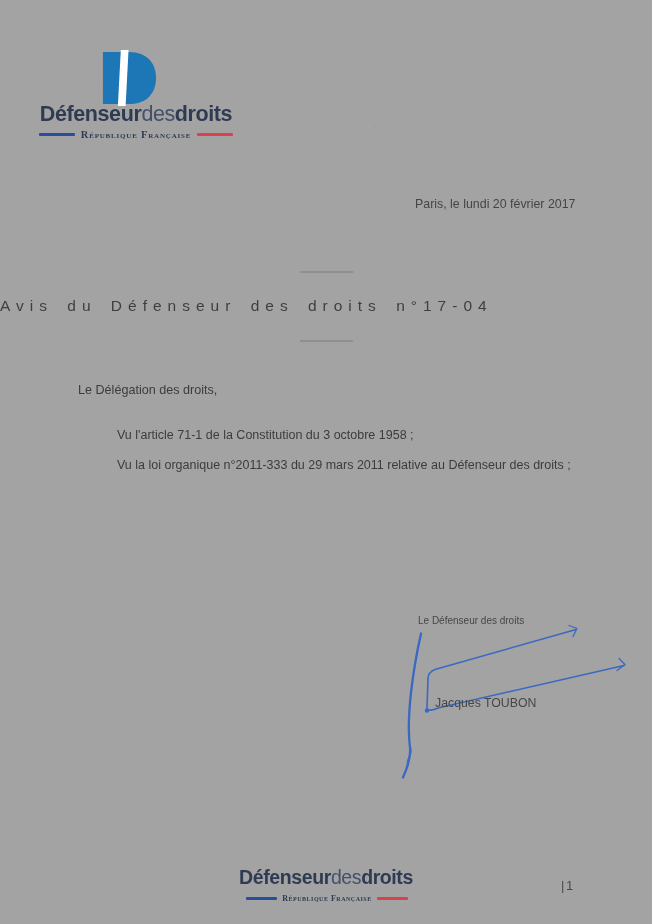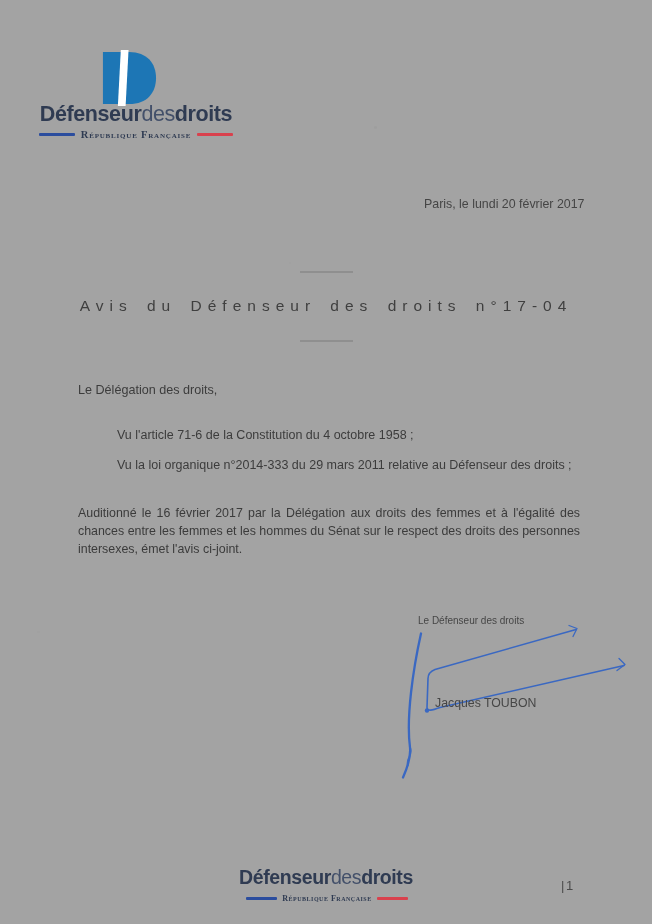--- a/index.html
+++ b/index.html
@@ -22,27 +22,27 @@
     display:flex;align-items:center;gap:6px;
   }
   .tagline .txt{
     font-family:"Liberation Serif",serif;font-variant:small-caps;
     font-weight:700;font-size:10.5px;letter-spacing:0.8px;color:#2f3b52;white-space:nowrap;
   }
   .tagline .ln{height:3px;flex:1 1 auto;border-radius:1px;}
   .ln-blue{background:#2b4d9e;}
   .ln-red{background:#d9414d;}
   
-  .date{position:absolute;left:424px;top:197px;font-size:12.4px;color:#454545;}
+  .date{position:absolute;left:415px;top:197px;font-size:12.4px;color:#454545;}
   
   .rule{position:absolute;left:300px;width:53px;height:1.6px;background:#8f8f8f;}
   .rule-top{top:271px;}
   .rule-bottom{top:340px;}
   .doc-title{
-    position:absolute;left:0;top:297px;width:652px;text-align:center;
+    position:absolute;left:0;top:297px;width:652px;
     font-size:15.5px;letter-spacing:6px;word-spacing:4px;color:#3f3f3f;white-space:nowrap;
   }
   
   .salutation{position:absolute;left:78px;top:383px;font-size:12.6px;}
   .visa1{position:absolute;left:117px;top:428px;font-size:12.5px;}
   .visa2{position:absolute;left:117px;top:458px;font-size:12.5px;}
   .paragraph{
     position:absolute;left:78px;top:505px;width:502px;
     font-size:12.4px;line-height:17.9px;text-align:justify;color:#3b3b3b;
   }
@@ -93,23 +93,22 @@
     </div>
   </div>
 
   <div class="date">Paris, le lundi 20 février 2017</div>
 
   <div class="rule rule-top"></div>
   <div class="doc-title">Avis du Défenseur des droits n°17-04</div>
   <div class="rule rule-bottom"></div>
 
   <div class="salutation">Le Délégation des droits,</div>
-  <div class="visa1">Vu l'article 71-6 de la Constitution du 4 octobre 1958 ;</div>
-  <div class="visa2">Vu la loi organique n°2014-333 du 29 mars 2011 relative au Défenseur des droits ;</div>
-  <div class="paragraph">Auditionné le 16 février 2017 par la Délégation aux droits des femmes et à l'égalité des chances entre les femmes et les hommes du Sénat sur le respect des droits des personnes intersexes, émet l'avis ci-joint.</div>
+  <div class="visa1">Vu l'article 71-1 de la Constitution du 3 octobre 1958 ;</div>
+  <div class="visa2">Vu la loi organique n°2011-333 du 29 mars 2011 relative au Défenseur des droits ;</div>
 
   <div class="sig-heading">Le Défenseur des droits</div>
   <svg class="sig-ink" viewBox="0 0 250 165" aria-hidden="true" fill="none" stroke="#3a68c2" stroke-linecap="round" stroke-linejoin="round">
 
     <path d="M31,16 C23,52 16,100 20,130 C21,141 17,151 13,160" stroke-width="2.3"></path>
     <path d="M20,130 C24,137 15,141 18,148" stroke-width="1.6" opacity="0.9"></path>
 
     <path d="M186,12 L45,52 C40,54 38,57 38,61 L37,90 C37,94 42,93 50,90 L234,48" stroke-width="1.6"></path>
     <path d="M179,8 L187,11 L183,19" stroke-width="1.3"></path>
     <path d="M227,53 L235,47 L229,41" stroke-width="1.3"></path>

